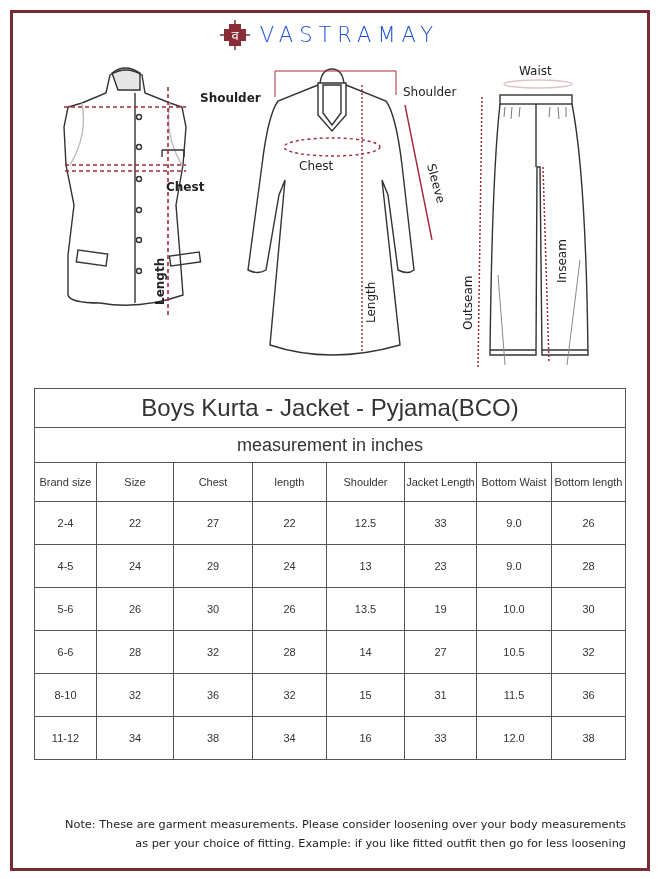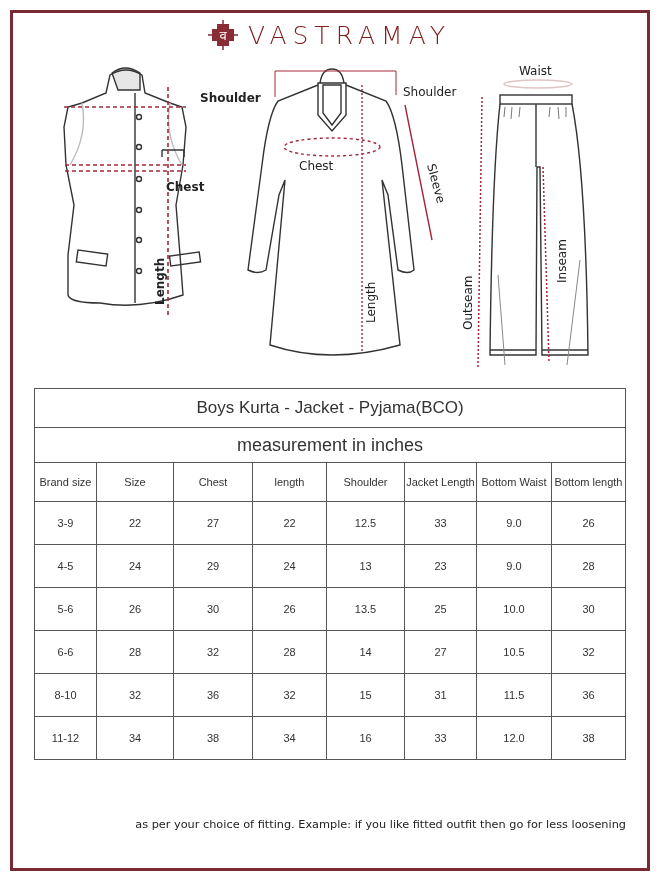--- a/index.html
+++ b/index.html
@@ -1,26 +1,26 @@
 <!DOCTYPE html>
 <html><head>
 <meta charset="utf-8">
 <style>
   html, body { margin:0; padding:0; background:#fff; }
   body { width:659px; height:879px; position:relative; overflow:hidden; font-family:"DejaVu Sans", sans-serif; color:#222; }
   .frame { position:absolute; left:10px; top:10px; width:634px; height:855px; border:3px solid #7a2a33; box-sizing:content-box; }
   .brand { position:absolute; top:20px; left:0; width:659px; text-align:center; }
   .brand-inner { display:inline-flex; align-items:center; gap:10px; }
   .logo-mark { width:30px; height:30px; position:relative; }
-  .brand-name { font-family:"DejaVu Sans", sans-serif; font-size:25px; letter-spacing:6px; color:#7f1d1d; font-weight:300; }
+  .brand-name { font-family:"DejaVu Sans", sans-serif; font-size:21px; letter-spacing:6px; color:#1d4ed8; font-weight:300; }
   .illus { position:absolute; left:0; top:55px; width:659px; height:320px; }
   .illus svg text { font-family:"DejaVu Sans", sans-serif; }
   table.sz { position:absolute; left:34px; top:388px; width:591px; border-collapse:collapse; table-layout:fixed; }
   table.sz td, table.sz th { border:1.3px solid #555; text-align:center; font-weight:normal; color:#333; font-family:"Liberation Sans", sans-serif; }
-  .t1 { height:36px; font-size:17px; }
+  .t1 { height:36px; font-size:24px; }
   .t2 { height:32px; font-size:18px;margin-top:13px; }
   .hd th { height:36px; font-size:11px; line-height:13px; }
   .dr td { height:40px; font-size:11px; }
   .note { position:absolute; left:20px; width:606px; top:815px; text-align:right; font-family:"DejaVu Sans", sans-serif; font-size:11.3px; line-height:19px; color:#222; }
 </style>
 </head>
 <body>
 
 <div class="frame"></div>
 
@@ -127,21 +127,21 @@
     <th>Brand size</th>
     <th>Size</th>
     <th>Chest</th>
     <th>length</th>
     <th>Shoulder</th>
     <th>Jacket Length</th>
     <th>Bottom Waist</th>
     <th>Bottom length</th>
   </tr>
   <tr class="dr">
-    <td>3-9</td>
+    <td>2-4</td>
         <td>22</td>
         <td>27</td>
         <td>22</td>
         <td>12.5</td>
         <td>33</td>
         <td>9.0</td>
         <td>26</td>
   </tr>
   <tr class="dr">
     <td>4-5</td>
@@ -152,21 +152,21 @@
         <td>23</td>
         <td>9.0</td>
         <td>28</td>
   </tr>
   <tr class="dr">
     <td>5-6</td>
         <td>26</td>
         <td>30</td>
         <td>26</td>
         <td>13.5</td>
-        <td>25</td>
+        <td>19</td>
         <td>10.0</td>
         <td>30</td>
   </tr>
   <tr class="dr">
     <td>6-6</td>
         <td>28</td>
         <td>32</td>
         <td>28</td>
         <td>14</td>
         <td>27</td>
@@ -190,14 +190,15 @@
         <td>34</td>
         <td>16</td>
         <td>33</td>
         <td>12.0</td>
         <td>38</td>
   </tr>
 </tbody>
   </table>
 
 <div class="note">
+  <div>Note: These are garment measurements. Please consider loosening over your body measurements</div>
   <div>as per your choice of fitting. Example: if you like fitted outfit then go for less loosening</div>
 </div>
 
 </body></html>

